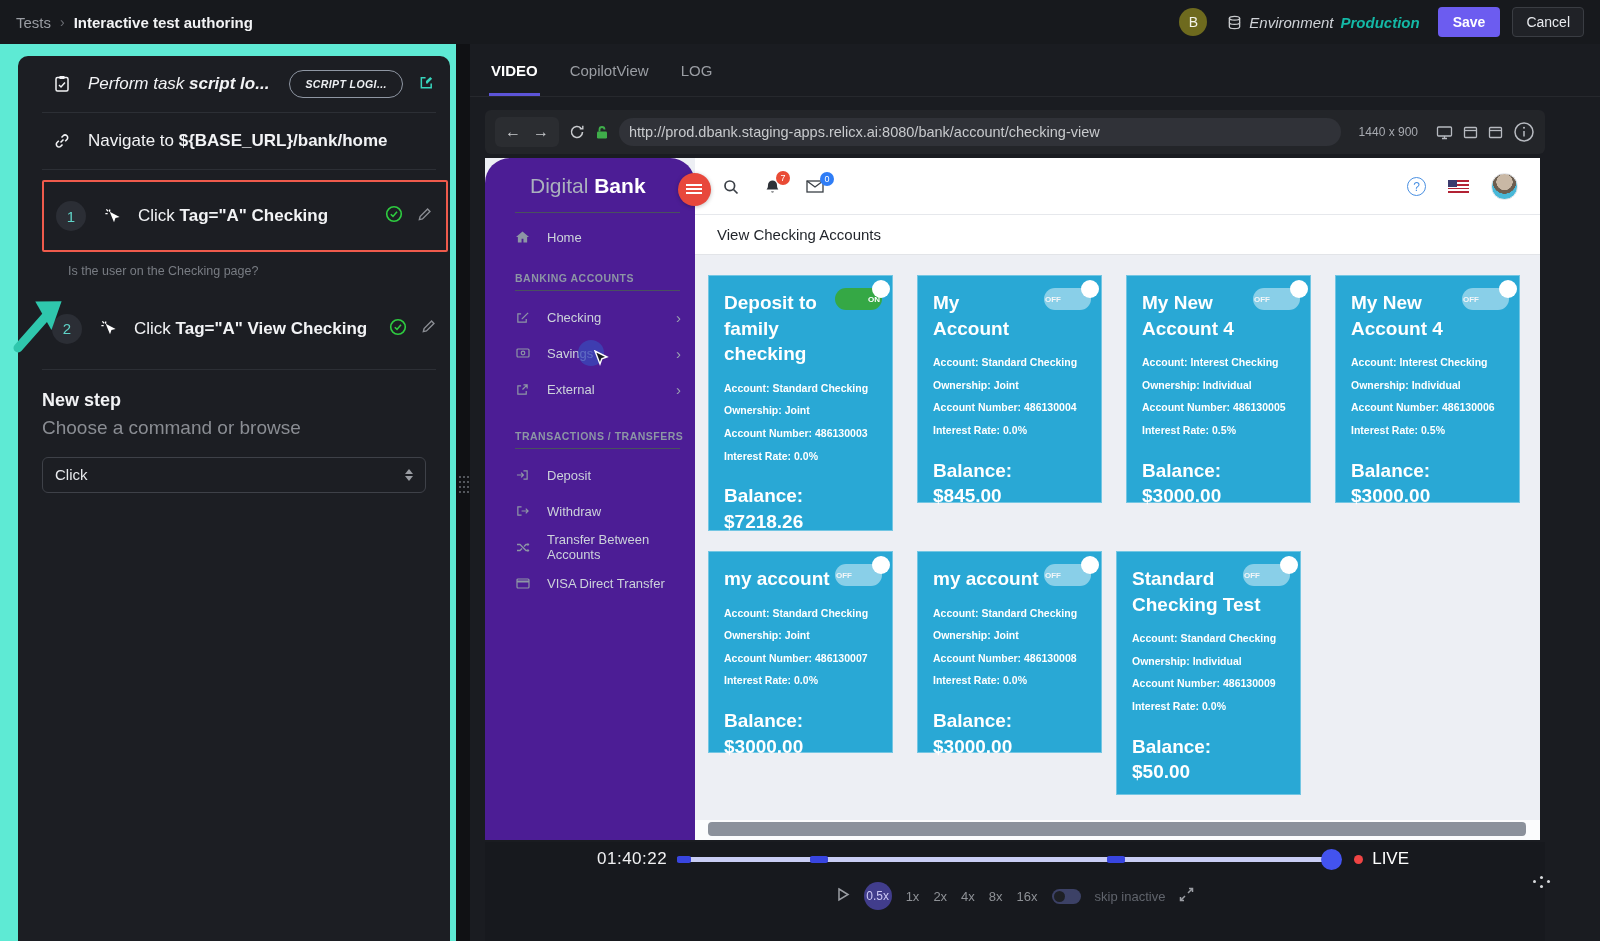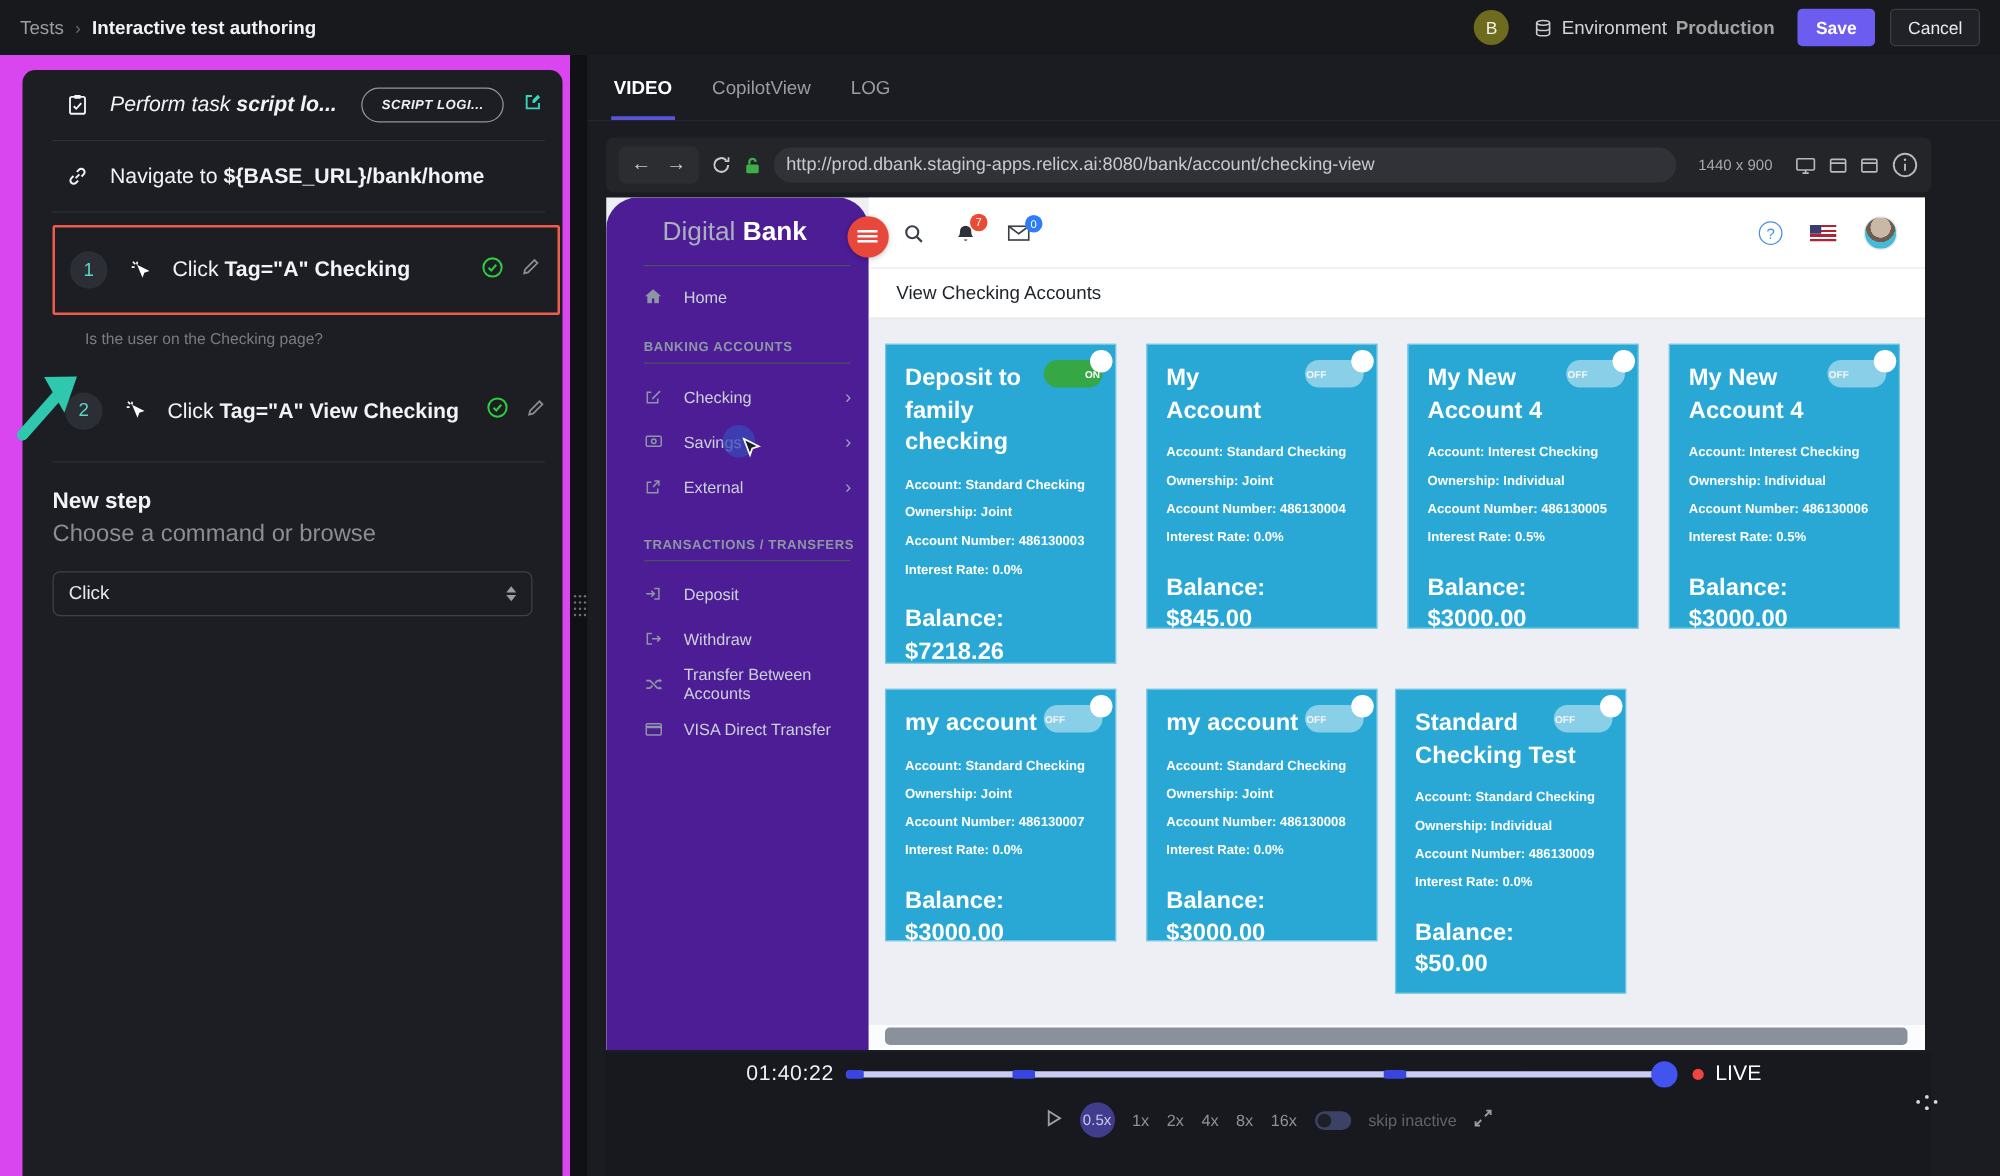--- a/index.html
+++ b/index.html
@@ -7,28 +7,28 @@
   body { font-family:"Liberation Sans", sans-serif; background:#141619; color:#e8eaee; overflow:hidden; }
   .app { position:relative; width:1600px; height:941px; background:#141619; }
 
   
   .topbar { position:absolute; top:0; left:0; width:1600px; height:44px; background:#17191d; display:flex; align-items:center; padding:0 16px; }
   .crumb-root { color:#9a9da3; font-size:15px; cursor:default; }
   .crumb-sep { color:#6a6d73; margin:0 9px; font-size:14px; }
   .crumb-cur { color:#f2f3f5; font-size:15px; font-weight:bold; }
   .topbar-right { margin-left:auto; display:flex; align-items:center; gap:12px; }
   .avatar-b { width:28px; height:28px; border-radius:50%; background:#6e6a1e; color:#f2f3e8; font-size:14px; display:flex; align-items:center; justify-content:center; }
-  .env-wrap { display:flex; align-items:center; gap:7px; margin-left:8px; }
+  .env-wrap { display:flex; align-items:center; gap:7px; margin-left:8px;font-style:italic; }
   .env-label { color:#d0d3d8; font-size:15px; }
-  .env-value { color:#a3a3a3; font-size:15px; font-weight:bold; margin-right:6px; }
+  .env-value { color:#14b8a6; font-size:15px; font-weight:bold; margin-right:6px; }
   .btn-save { background:#6c5cf0; color:#fff; border:none; border-radius:4px; font-size:14px; font-weight:bold; padding:7px 15px; font-family:inherit; }
   .btn-cancel { background:#202227; color:#e8eaee; border:1px solid #3a3d43; border-radius:4px; font-size:14px; padding:6px 13px; font-family:inherit; }
 
   
-  .left-panel { position:absolute; top:44px; left:0; width:456px; height:897px; background:#d946ef; }
+  .left-panel { position:absolute; top:44px; left:0; width:456px; height:897px; background:#5eead4; }
   .steps-card { position:absolute; top:12px; left:18px; width:432px; bottom:0; background:#1c1e23; border-radius:10px 10px 0 0; }
   .hdiv { height:1px; background:#2c2f35; margin:0 14px 0 24px; }
   .step-row { display:flex; align-items:center; min-height:56px; padding:0 14px 0 34px; gap:16px; }
   .step-text { font-size:17px; color:#f2f3f5; white-space:nowrap; }
   .step-text b { font-weight:bold; }
   .italic { font-style:italic; }
   .pill-btn { margin-left:4px; border:1.5px solid #8f97a3; border-radius:15px; background:transparent; color:#eef0f3; font-size:10.5px; font-weight:bold; font-style:italic; letter-spacing:.4px; padding:7px 15px; white-space:nowrap; font-family:inherit; }
   .icon-teal { color:#37d6bd; }
   .icon-slot { width:20px; display:flex; justify-content:center; flex:none; }
   .num-circle { width:30px; height:30px; border-radius:50%; background:#2b2e35; color:#5fd3c7; font-size:15px; display:flex; align-items:center; justify-content:center; flex:none; }

